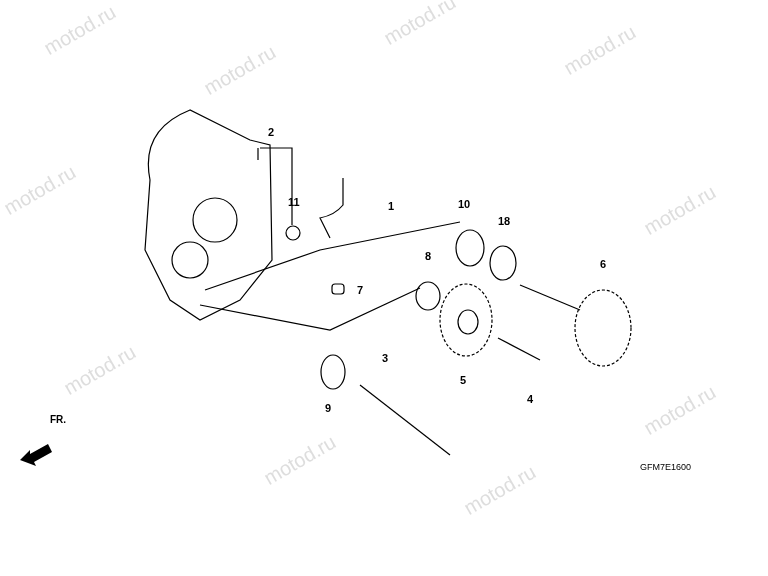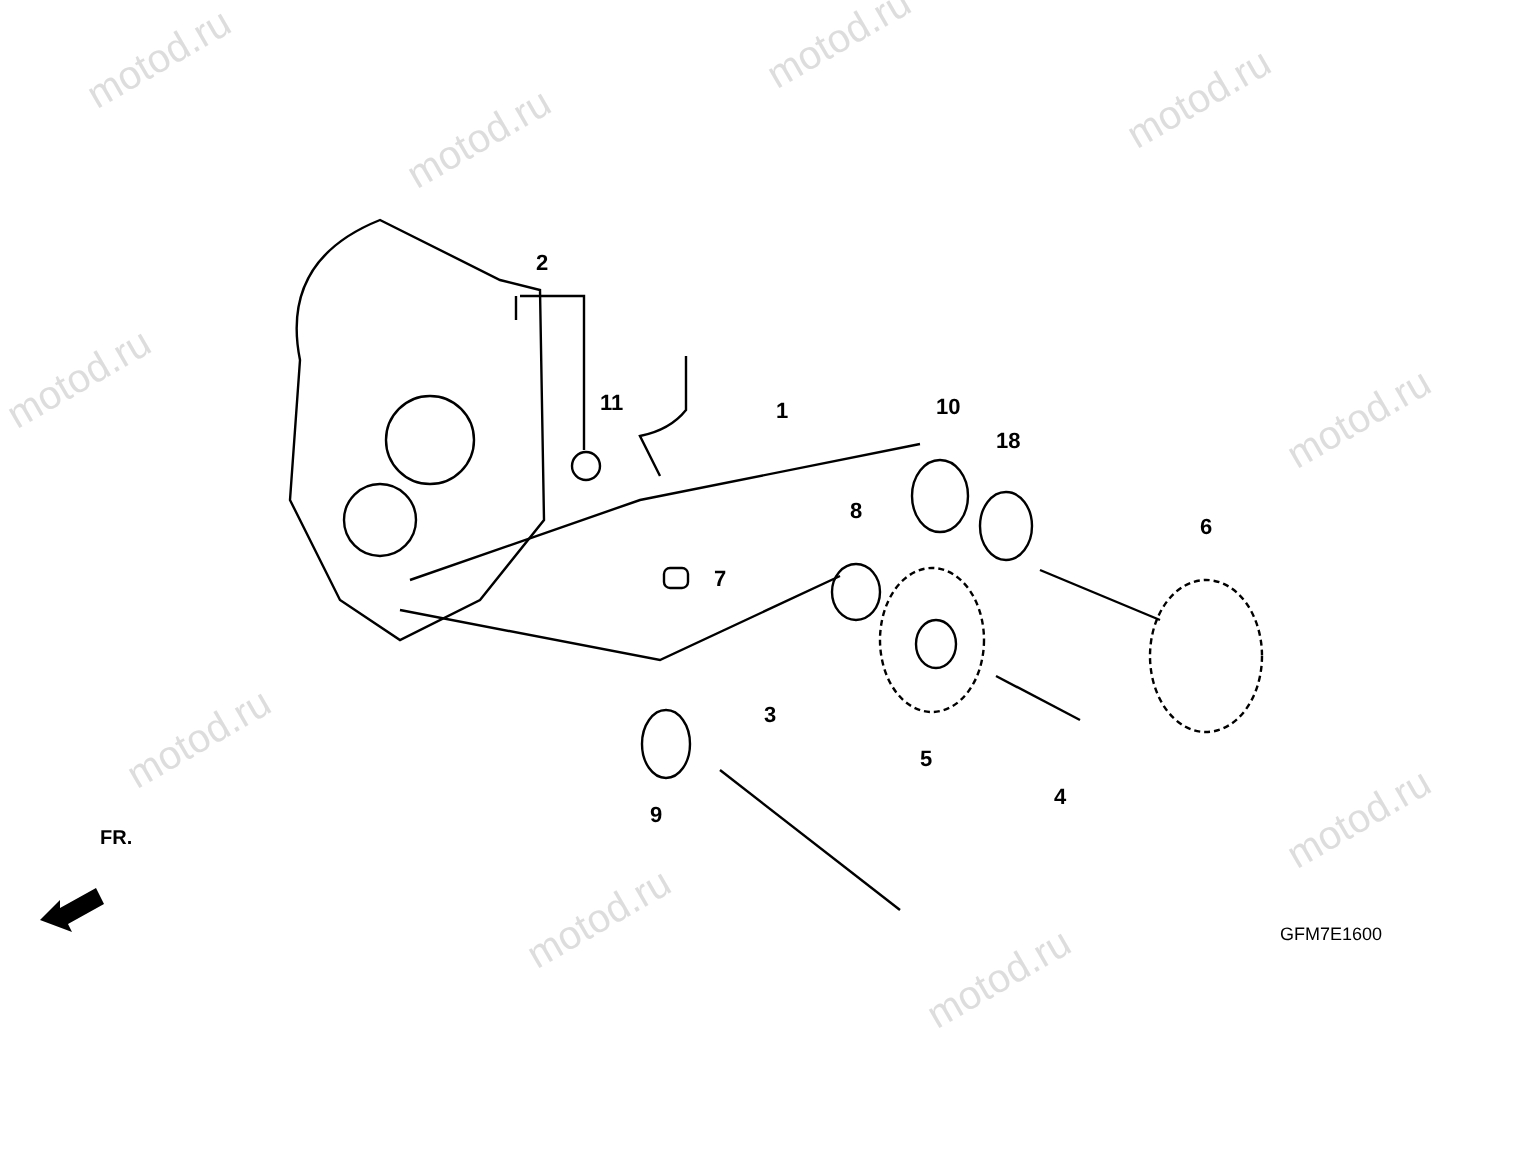--- a/index.html
+++ b/index.html
@@ -68,17 +68,17 @@
 
 <div class="callout" style="left:388px;top:200px">1</div>
 <div class="callout" style="left:268px;top:126px">2</div>
 <div class="callout" style="left:382px;top:352px">3</div>
 <div class="callout" style="left:527px;top:393px">4</div>
 <div class="callout" style="left:460px;top:374px">5</div>
 <div class="callout" style="left:600px;top:258px">6</div>
 <div class="callout" style="left:357px;top:284px">7</div>
 <div class="callout" style="left:425px;top:250px">8</div>
 <div class="callout" style="left:325px;top:402px">9</div>
-<div class="callout" style="left:468px;top:198px">10</div>
-<div class="callout" style="left:300px;top:196px">11</div>
+<div class="callout" style="left:458px;top:198px">10</div>
+<div class="callout" style="left:288px;top:196px">11</div>
 <div class="callout" style="left:498px;top:215px">18</div>
 
 <div class="code" style="left:640px;top:462px">GFM7E1600</div>
 
 </body></html>

